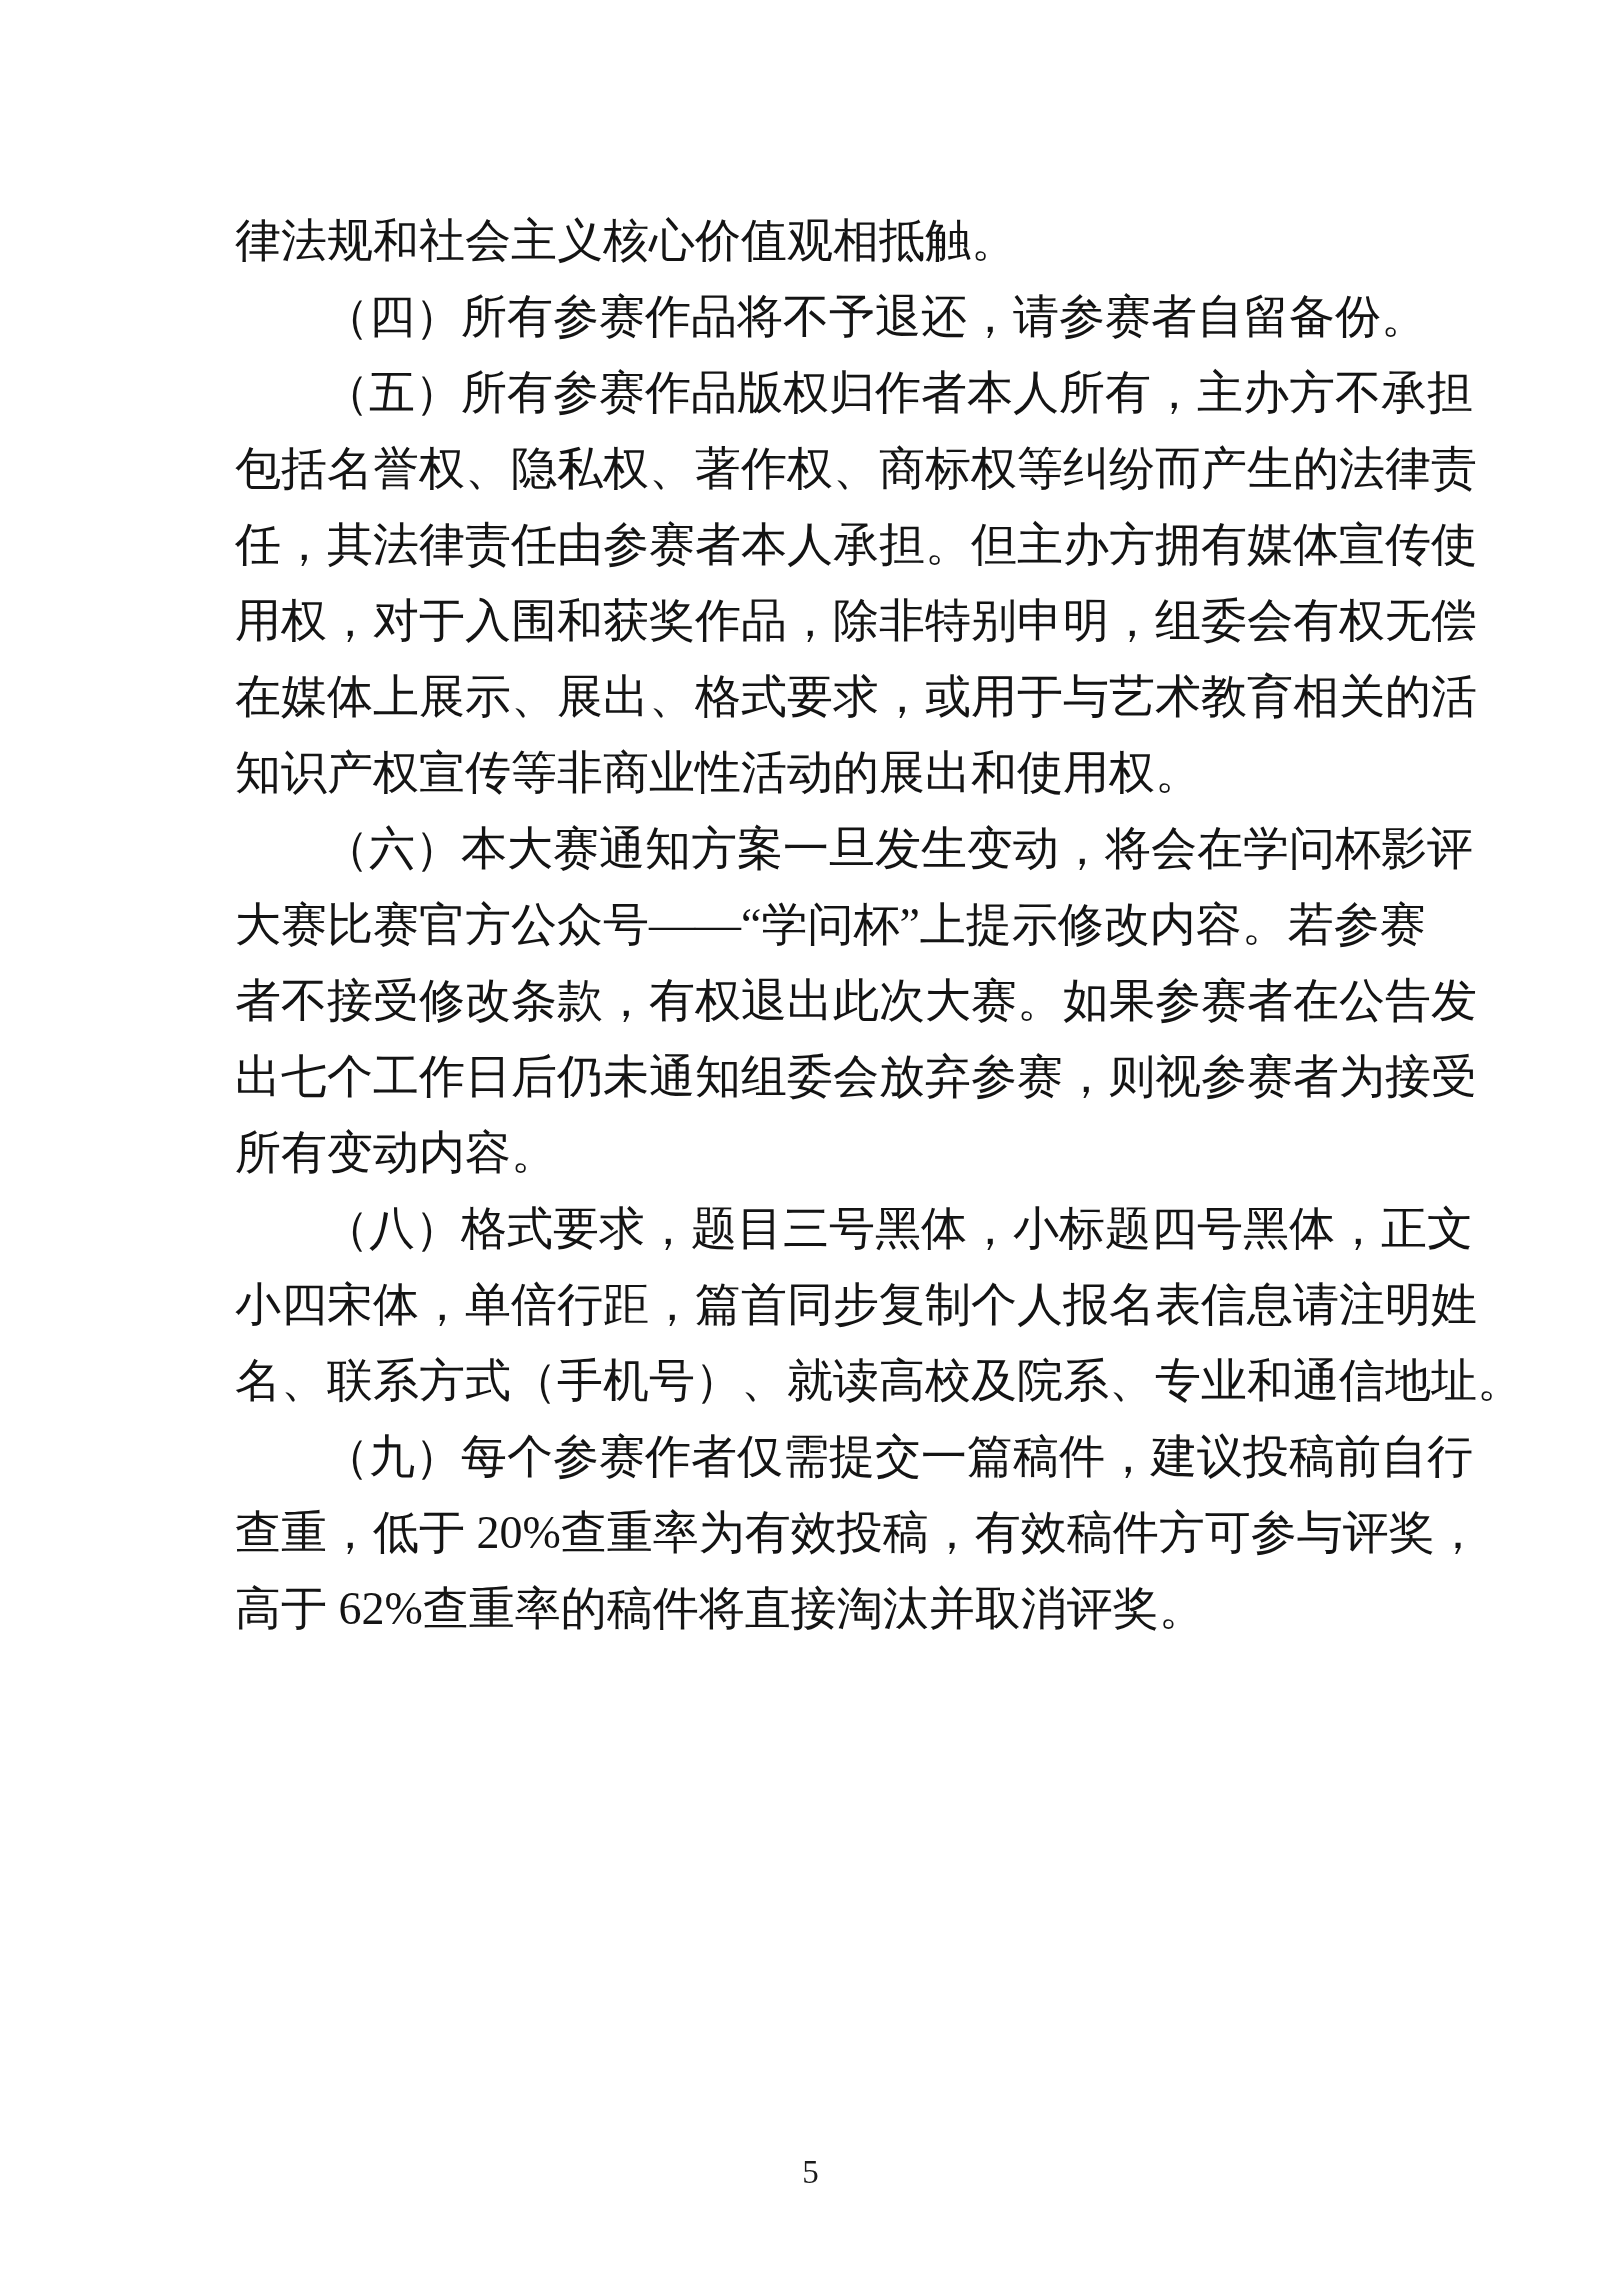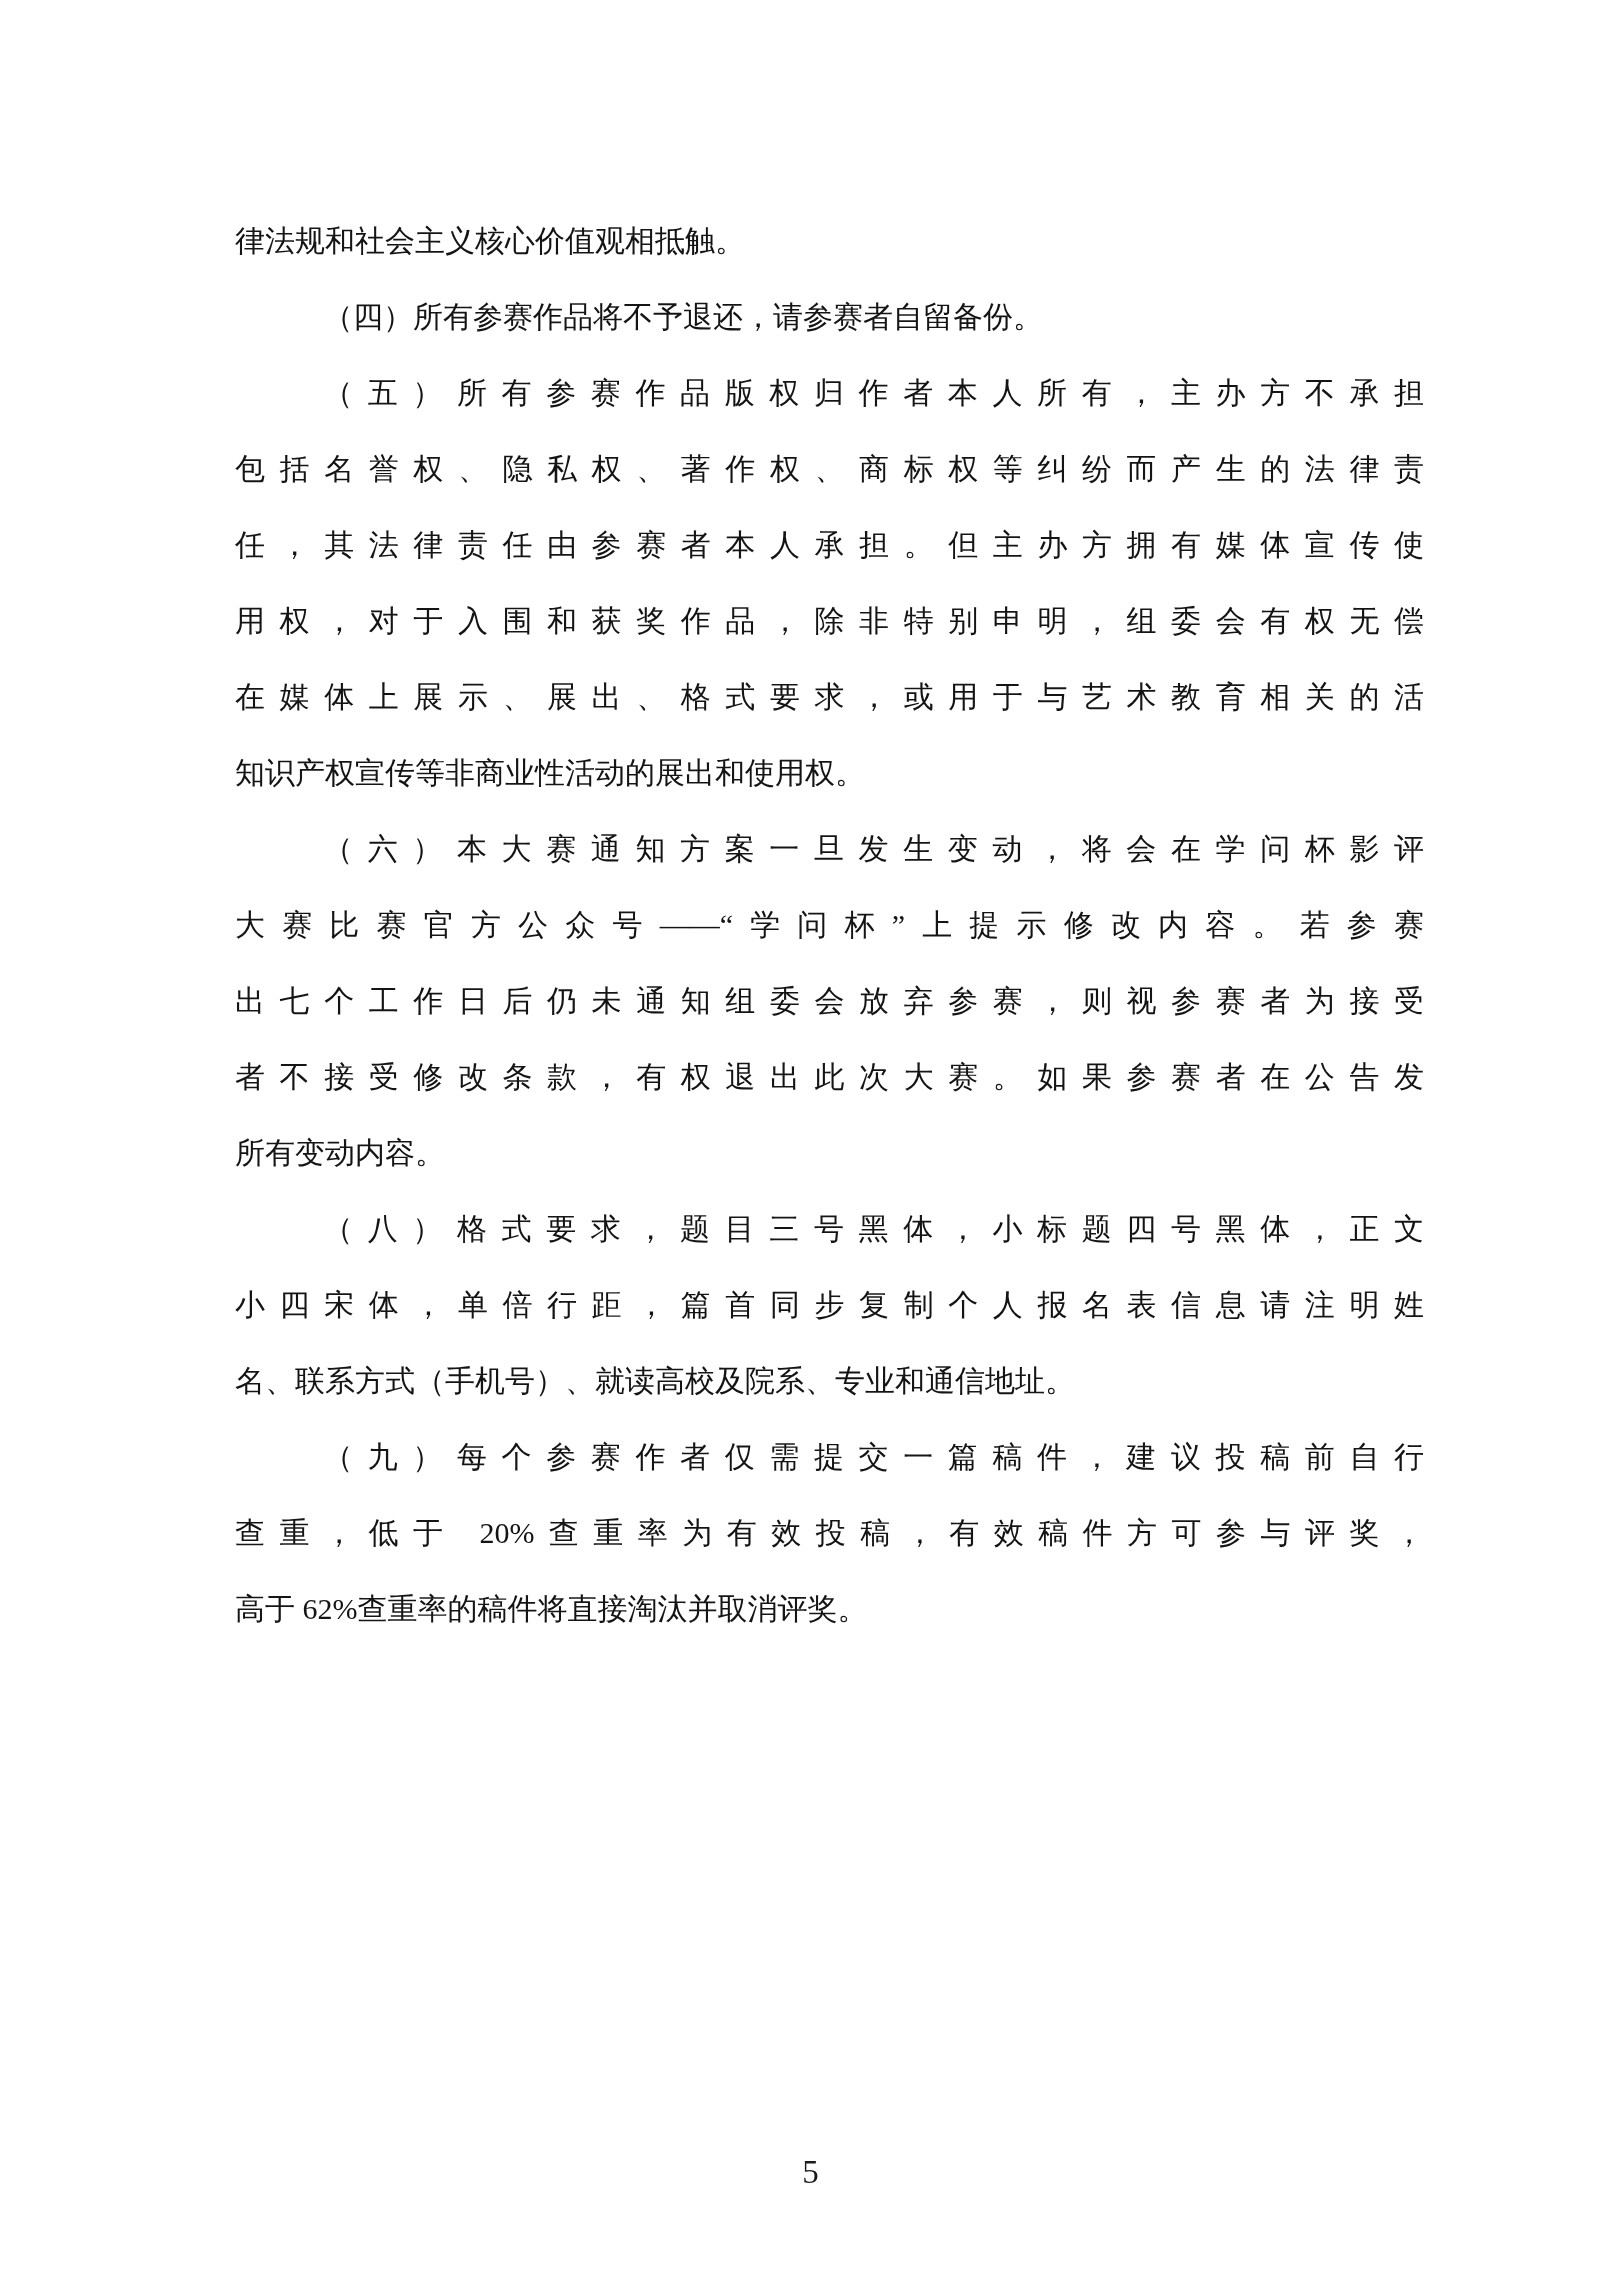--- a/index.html
+++ b/index.html
@@ -13,21 +13,21 @@
     color: #141414;
   }
   .content {
     position: absolute;
     left: 235px;
     top: 203px;
     width: 1189px;
   }
   .para { margin: 0; padding: 0; }
   .ln {
-    font-size: 30px;
+    font-size: 46px;
     height: 76px;
     line-height: 76px;
     white-space: nowrap;
     letter-spacing: 0;
   }
   .first { text-indent: 88px; }
   .just {
     text-align: justify;
     text-align-last: justify;
     text-justify: inter-ideograph;
@@ -62,22 +62,22 @@
       <div class="ln just">包括名誉权、隐私权、著作权、商标权等纠纷而产生的法律责</div>
       <div class="ln just">任，其法律责任由参赛者本人承担。但主办方拥有媒体宣传使</div>
       <div class="ln just">用权，对于入围和获奖作品，除非特别申明，组委会有权无偿</div>
       <div class="ln just">在媒体上展示、展出、格式要求，或用于与艺术教育相关的活</div>
       <div class="ln">知识产权宣传等非商业性活动的展出和使用权。</div>
     </div>
 
     <div class="para">
       <div class="ln first just">（六）本大赛通知方案一旦发生变动，将会在学问杯影评</div>
       <div class="ln just">大赛比赛官方公众号——“学问杯”上提示修改内容。若参赛</div>
+      <div class="ln just">者不接受修改条款，有权退出此次大赛。如果参赛者在公告发</div>
       <div class="ln just">出七个工作日后仍未通知组委会放弃参赛，则视参赛者为接受</div>
-      <div class="ln just">者不接受修改条款，有权退出此次大赛。如果参赛者在公告发</div>
       <div class="ln">所有变动内容。</div>
     </div>
 
 
     <div class="para">
       <div class="ln first just">（八）格式要求，题目三号黑体，小标题四号黑体，正文</div>
       <div class="ln just">小四宋体，单倍行距，篇首同步复制个人报名表信息请注明姓</div>
       <div class="ln">名、联系方式（手机号）、就读高校及院系、专业和通信地址。</div>
     </div>
 

